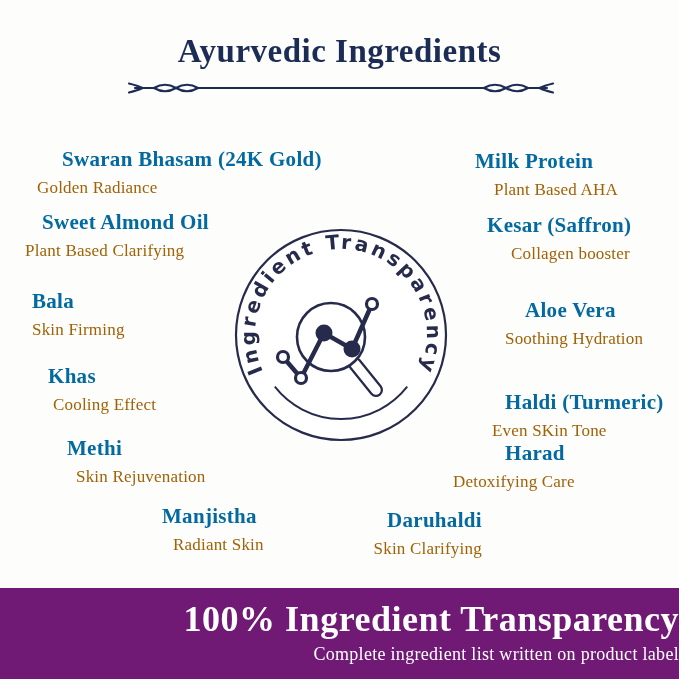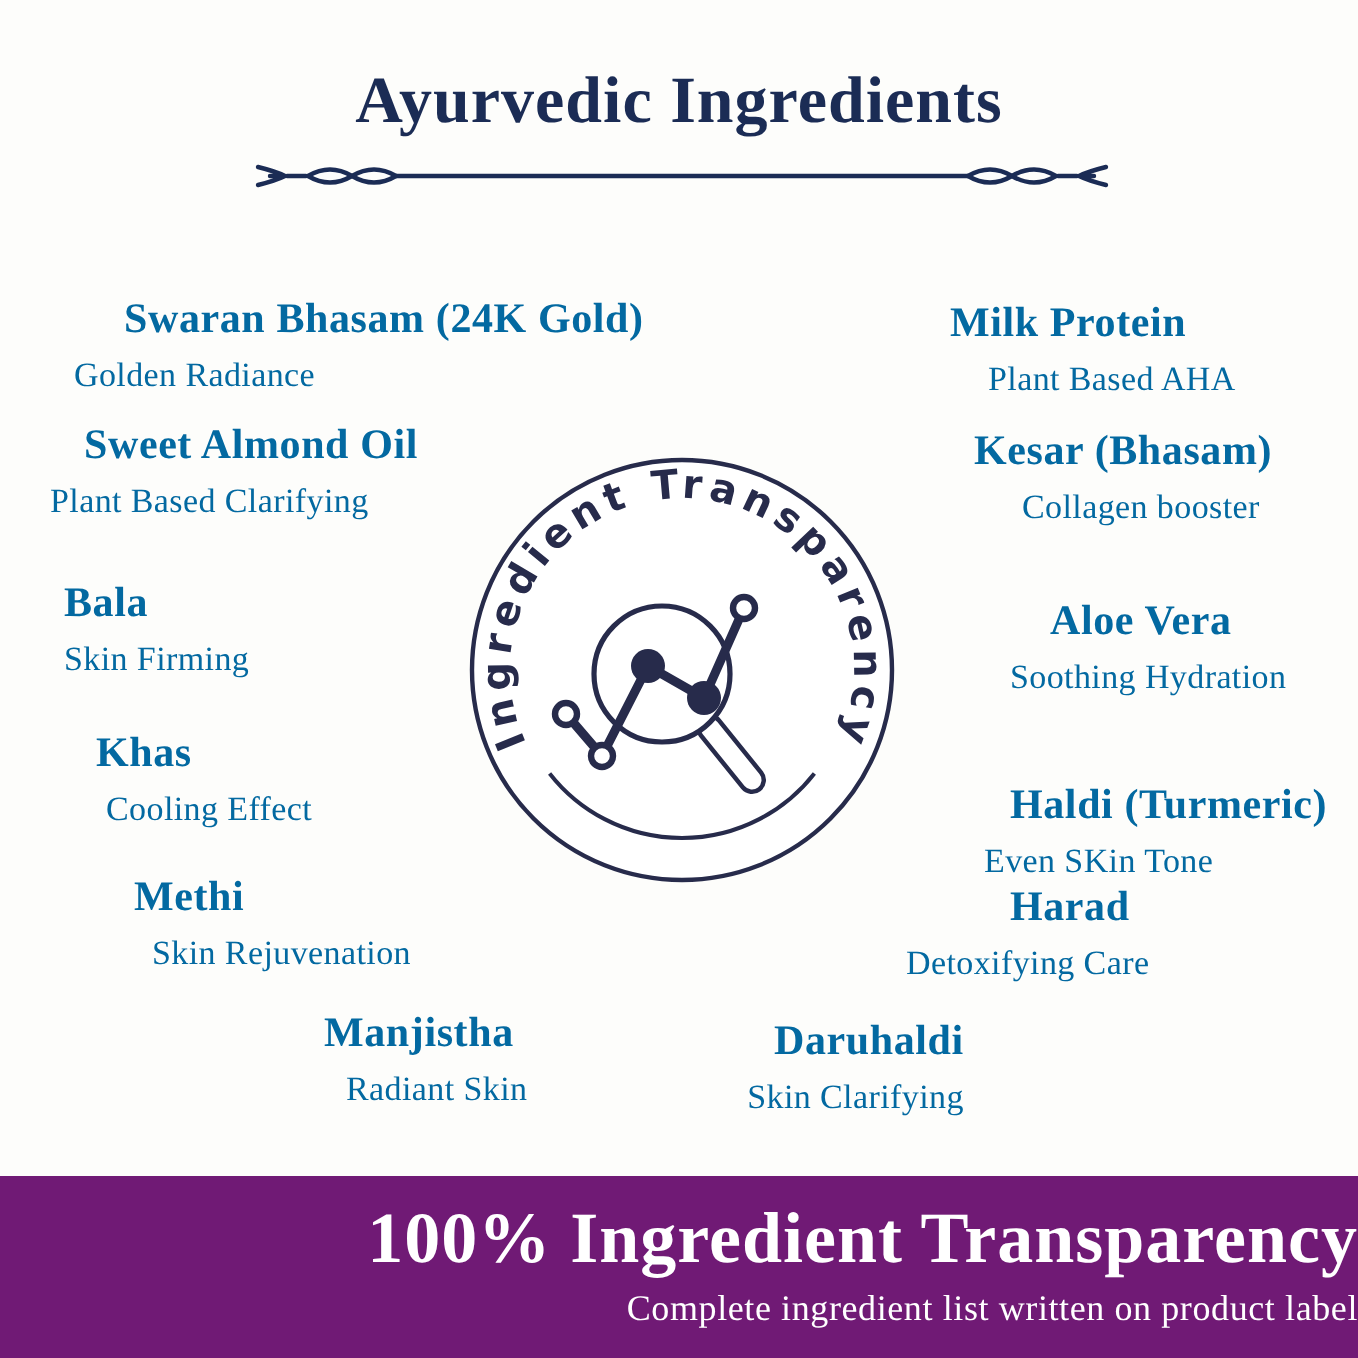--- a/index.html
+++ b/index.html
@@ -20,21 +20,21 @@
   }
   .divider{position:absolute;left:126px;top:80px;}
   
   .ing{position:absolute;white-space:nowrap;}
   .ing-name{
     font-size:21px;font-weight:700;line-height:25px;
     color:#0369a1;letter-spacing:.3px;
   }
   .ing-benefit{
     font-size:17px;font-weight:400;line-height:21px;
-    color:#0369a1;margin-top:5px;letter-spacing:.2px;
+    color:#a16207;margin-top:5px;letter-spacing:.2px;
   }
   .i0{left:37px;top:147px;}  .i0 .ing-name{margin-left:25px;}
   .i1{left:25px;top:210px;}  .i1 .ing-name{margin-left:17px;}
   .i2{left:32px;top:289px;}
   .i3{left:48px;top:364px;}  .i3 .ing-benefit{margin-left:5px;}
   .i4{left:67px;top:436px;}  .i4 .ing-benefit{margin-left:9px;}
   .i5{left:162px;top:504px;} .i5 .ing-benefit{margin-left:11px;}
   .i6{left:475px;top:149px;} .i6 .ing-benefit{margin-left:19px;}
   .i7{left:487px;top:213px;} .i7 .ing-benefit{margin-left:24px;}
   .i8{left:505px;top:298px;} .i8 .ing-name{margin-left:20px;}
@@ -113,21 +113,21 @@
   <div class="ing i5">
     <div class="ing-name">Manjistha</div>
     <div class="ing-benefit">Radiant Skin</div>
   </div>
 
   <div class="ing i6">
     <div class="ing-name">Milk Protein</div>
     <div class="ing-benefit">Plant Based AHA</div>
   </div>
   <div class="ing i7">
-    <div class="ing-name">Kesar (Bhasam)</div>
+    <div class="ing-name">Kesar (Saffron)</div>
     <div class="ing-benefit">Collagen booster</div>
   </div>
   <div class="ing i8">
     <div class="ing-name">Aloe Vera</div>
     <div class="ing-benefit">Soothing Hydration</div>
   </div>
   <div class="ing i9">
     <div class="ing-name">Haldi (Turmeric)</div>
     <div class="ing-benefit">Even SKin Tone</div>
   </div>

